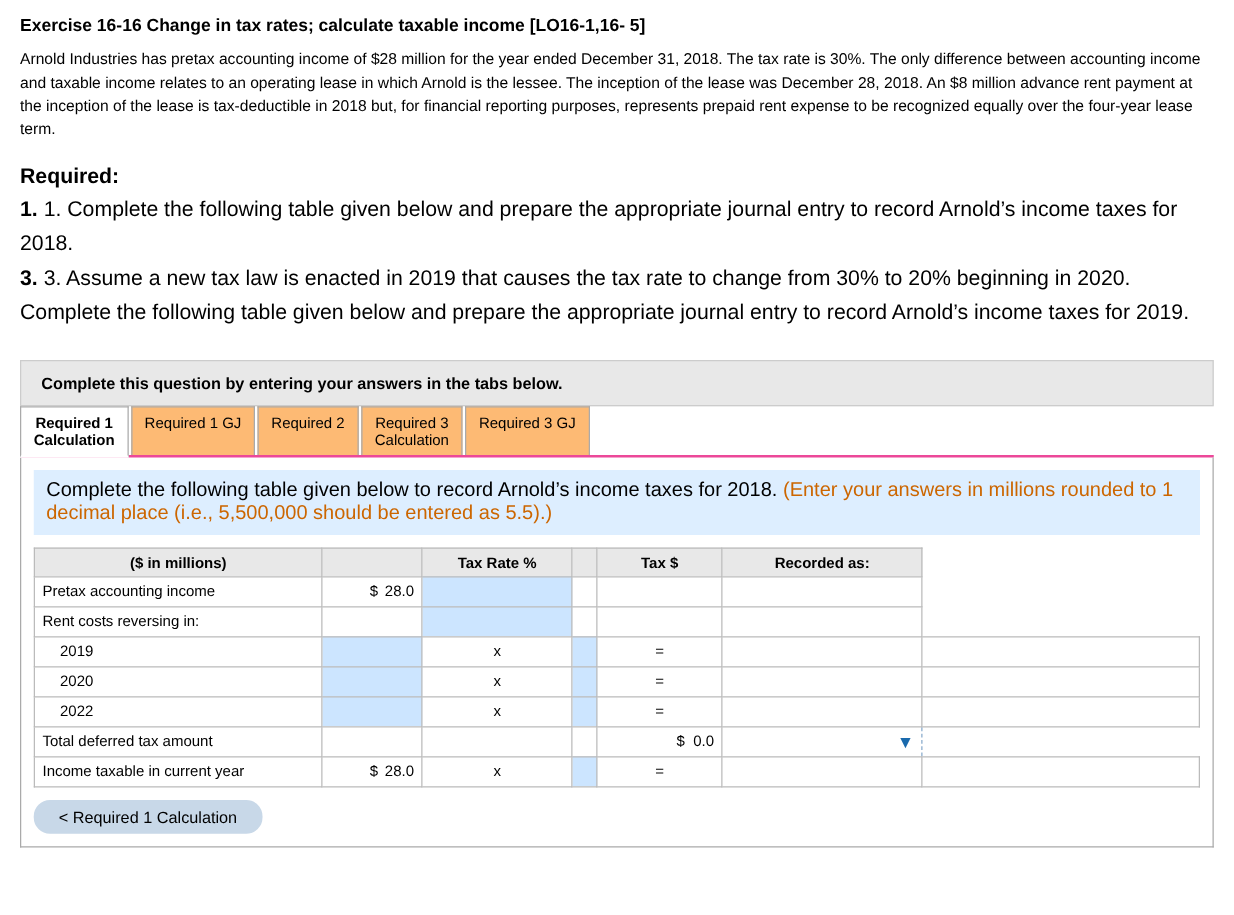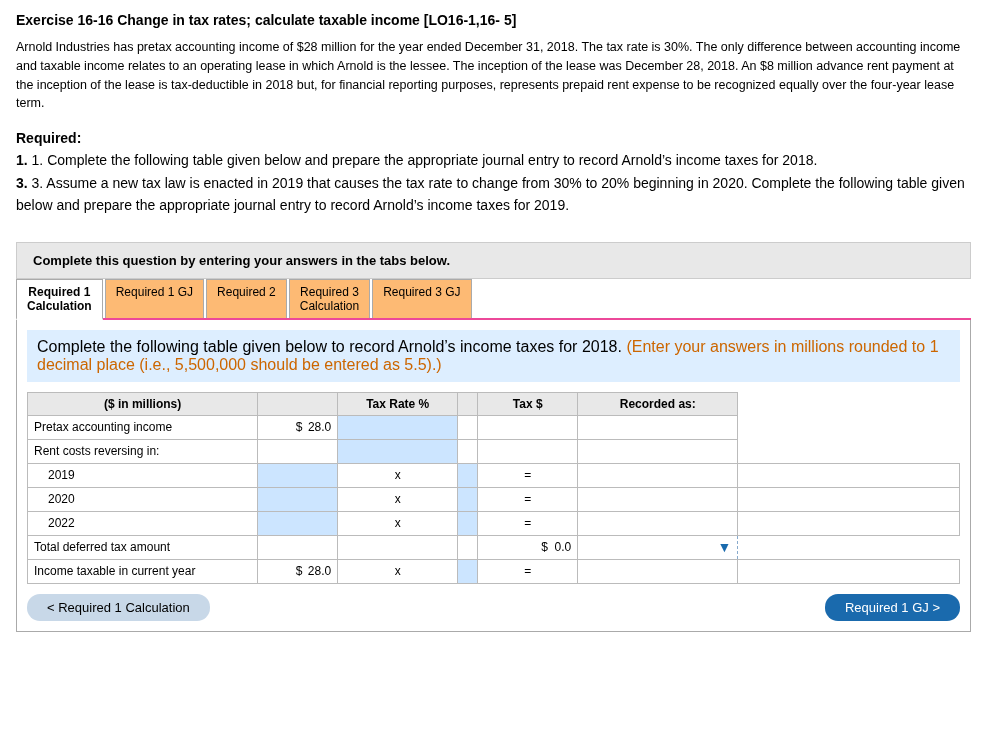--- a/index.html
+++ b/index.html
@@ -18,21 +18,21 @@
     }
     .problem-text {
       font-size: 12.5px;
       line-height: 1.5;
       margin-bottom: 14px;
     }
     .required-section {
       margin-bottom: 10px;
     }
     .required-section p {
-      font-size: 14px;
+      font-size: 17px;
       line-height: 1.6;
     }
     .required-section strong {
       font-weight: bold;
     }
     .instruction-box {
       background: #e8e8e8;
       border: 1px solid #ccc;
       padding: 10px 16px;
       font-size: 13px;
@@ -282,18 +282,17 @@
         <td class="input-cell"><input type="text" style=""></td>
         <td class="symbol-cell">=</td>
         <td class="value-cell"></td>
         <td class="recorded-cell"><input type="text" style="width: 100%; border: none; outline: none; font-size: 12px;"></td>
       </tr>
     </tbody>
   </table>
 
   <div class="nav-buttons">
     <button class="nav-btn prev">&lt; Required 1 Calculation</button>
-    <button class="nav-btn next">Required 1 GJ &gt;</button>
   </div>
 </div>
 
 
 
 
 </body></html>

